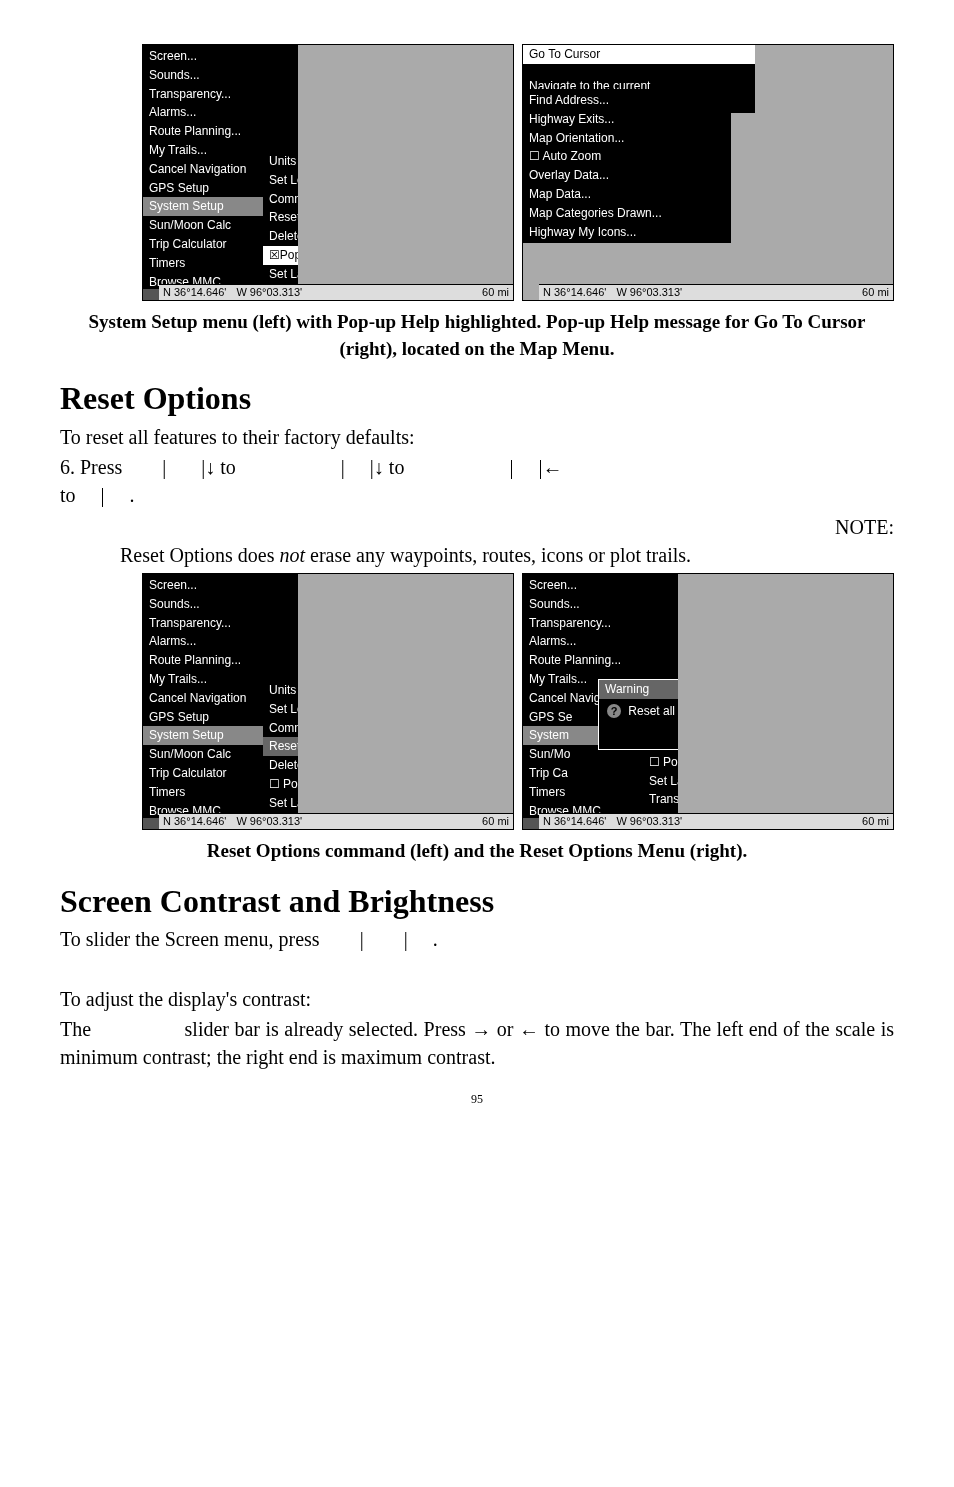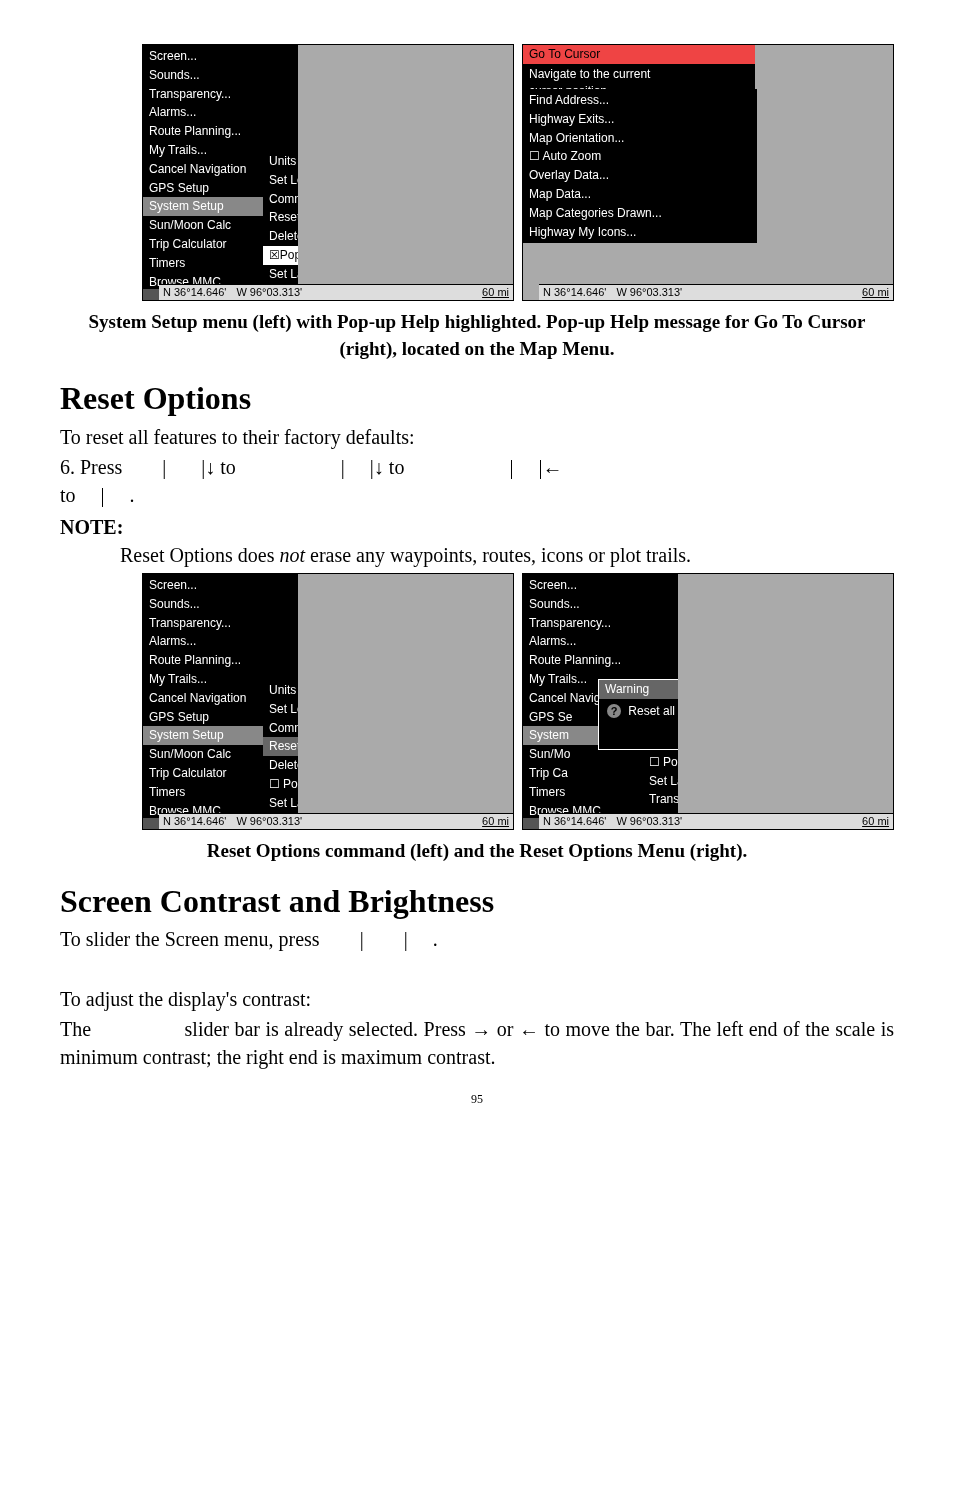--- a/index.html
+++ b/index.html
@@ -86,37 +86,36 @@
     display: flex;
     align-items: center;
     padding: 0 4px;
     border-top: 1px solid #000;
   }
   .statusbar .seg {
     margin-right: 10px;
   }
   .statusbar .right {
     margin-left: auto;
-    text-decoration: underline;
   }
   .tooltip-box {
     position: absolute;
     left: 0;
     top: 0;
     width: 220px;
     background: #000;
     color: #fff;
     font-family: Arial, sans-serif;
     font-size: 12px;
     padding: 2px 6px;
   }
   .tooltip-box .title {
-    background: #ef4444;
+    background: #ffffff;
     color: #000;
-    margin: -2px -6px 2px -6px;
+    margin: -2px -6px 14px -6px;
     padding: 1px 6px;
   }
   .dialog {
     position: absolute;
     left: 75px;
     top: 105px;
     width: 255px;
     background: #000;
     color: #fff;
     font-family: Arial, sans-serif;
@@ -156,21 +155,22 @@
     font-weight: bold;
     margin: 6px 0 2px 0;
   }
   .body-text {
     margin: 2px 0;
   }
   .note-block {
     margin: 4px 0 4px 0;
   }
   .note-label {
-    font-weight: bold;
+    font-weight: normal;
+    text-align: right;
   }
   .note-body {
     margin-left: 60px;
   }
   .page-num {
     text-align: center;
     margin-top: 20px;
     font-size: 12px;
   }
   .justify {
@@ -230,21 +230,21 @@
     </div>
   </div>
 
   <div class="screenshot">
     <div class="maparea" style="left:0;"></div>
     <div class="tooltip-box">
       <div class="title">Go To Cursor</div>
       <div>Navigate to the current</div>
       <div>cursor position.</div>
     </div>
-    <div class="menu-list" style="position:absolute;left:0;top:44px;width:234px;">
+    <div class="menu-list" style="position:absolute;left:0;top:44px;width:208px;">
       <div class="item">Find Address...</div>
       <div class="item">Highway Exits...</div>
       <div class="item">Map Orientation...</div>
       <div class="item">☐ Auto Zoom</div>
       <div class="item">Overlay Data...</div>
       <div class="item">Map Data...</div>
       <div class="item">Map Categories Drawn...</div>
       <div class="item">Highway My Icons...</div>
     </div>
     <div class="statusbar">

